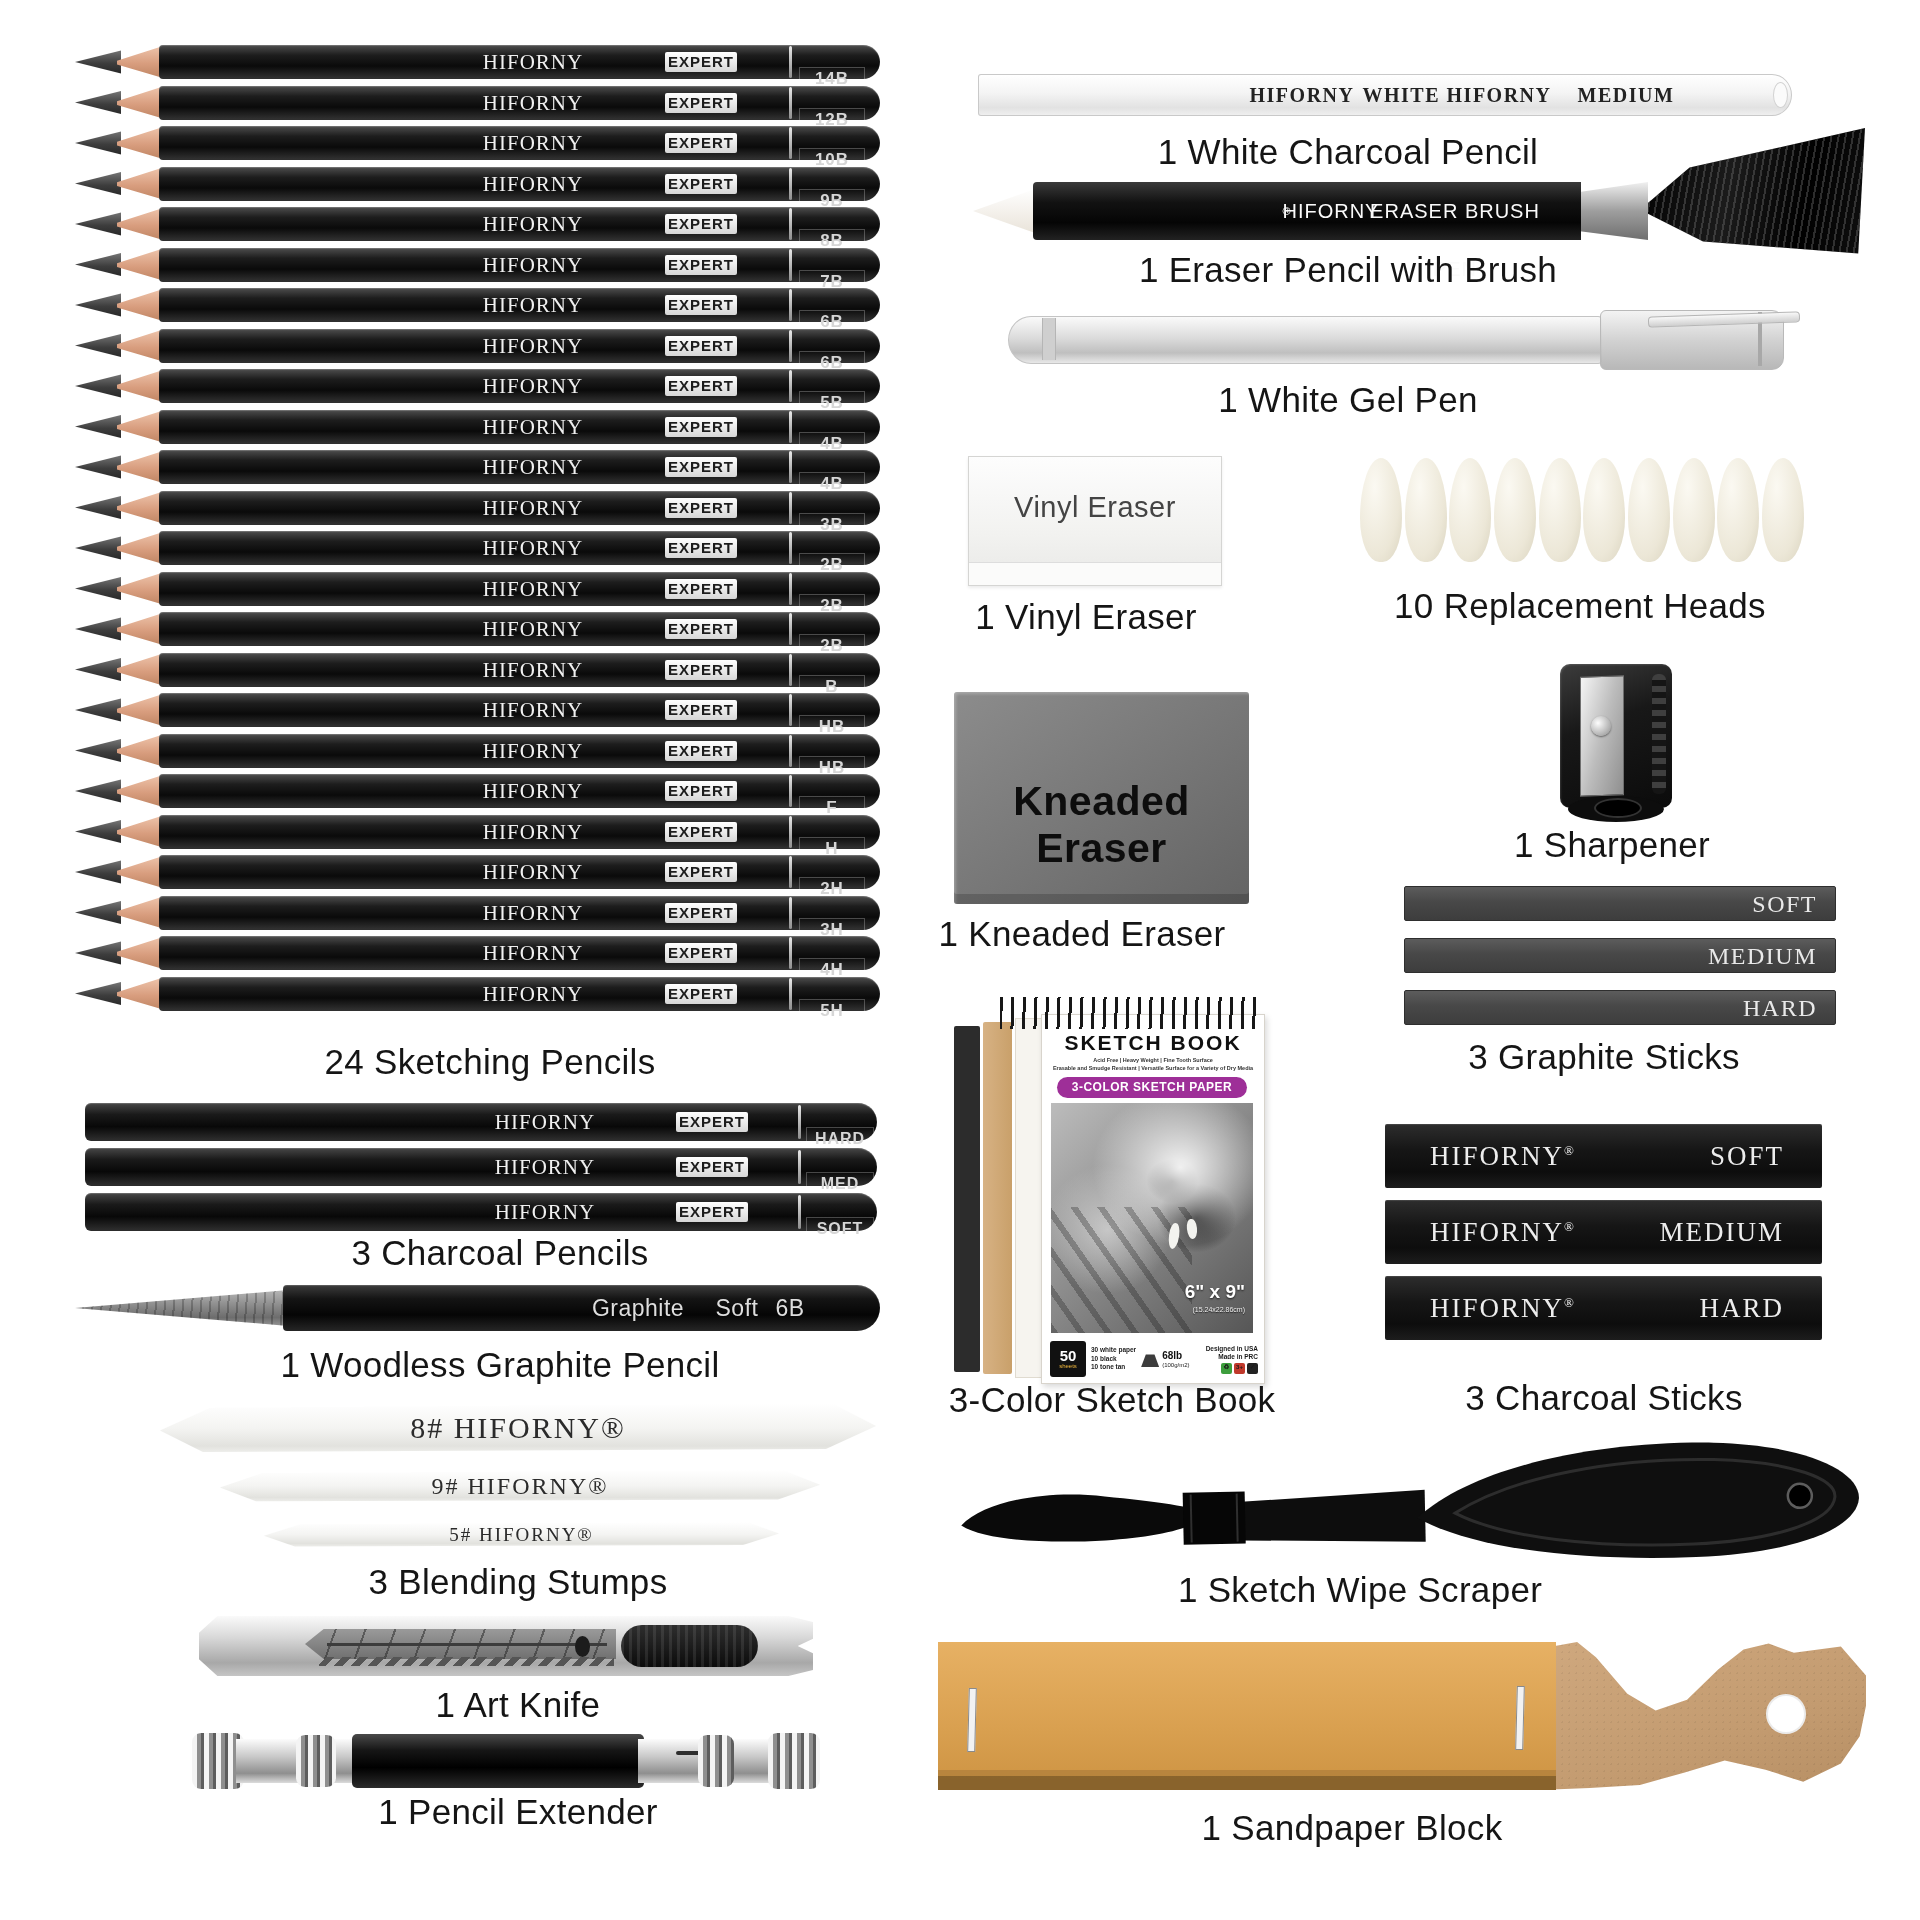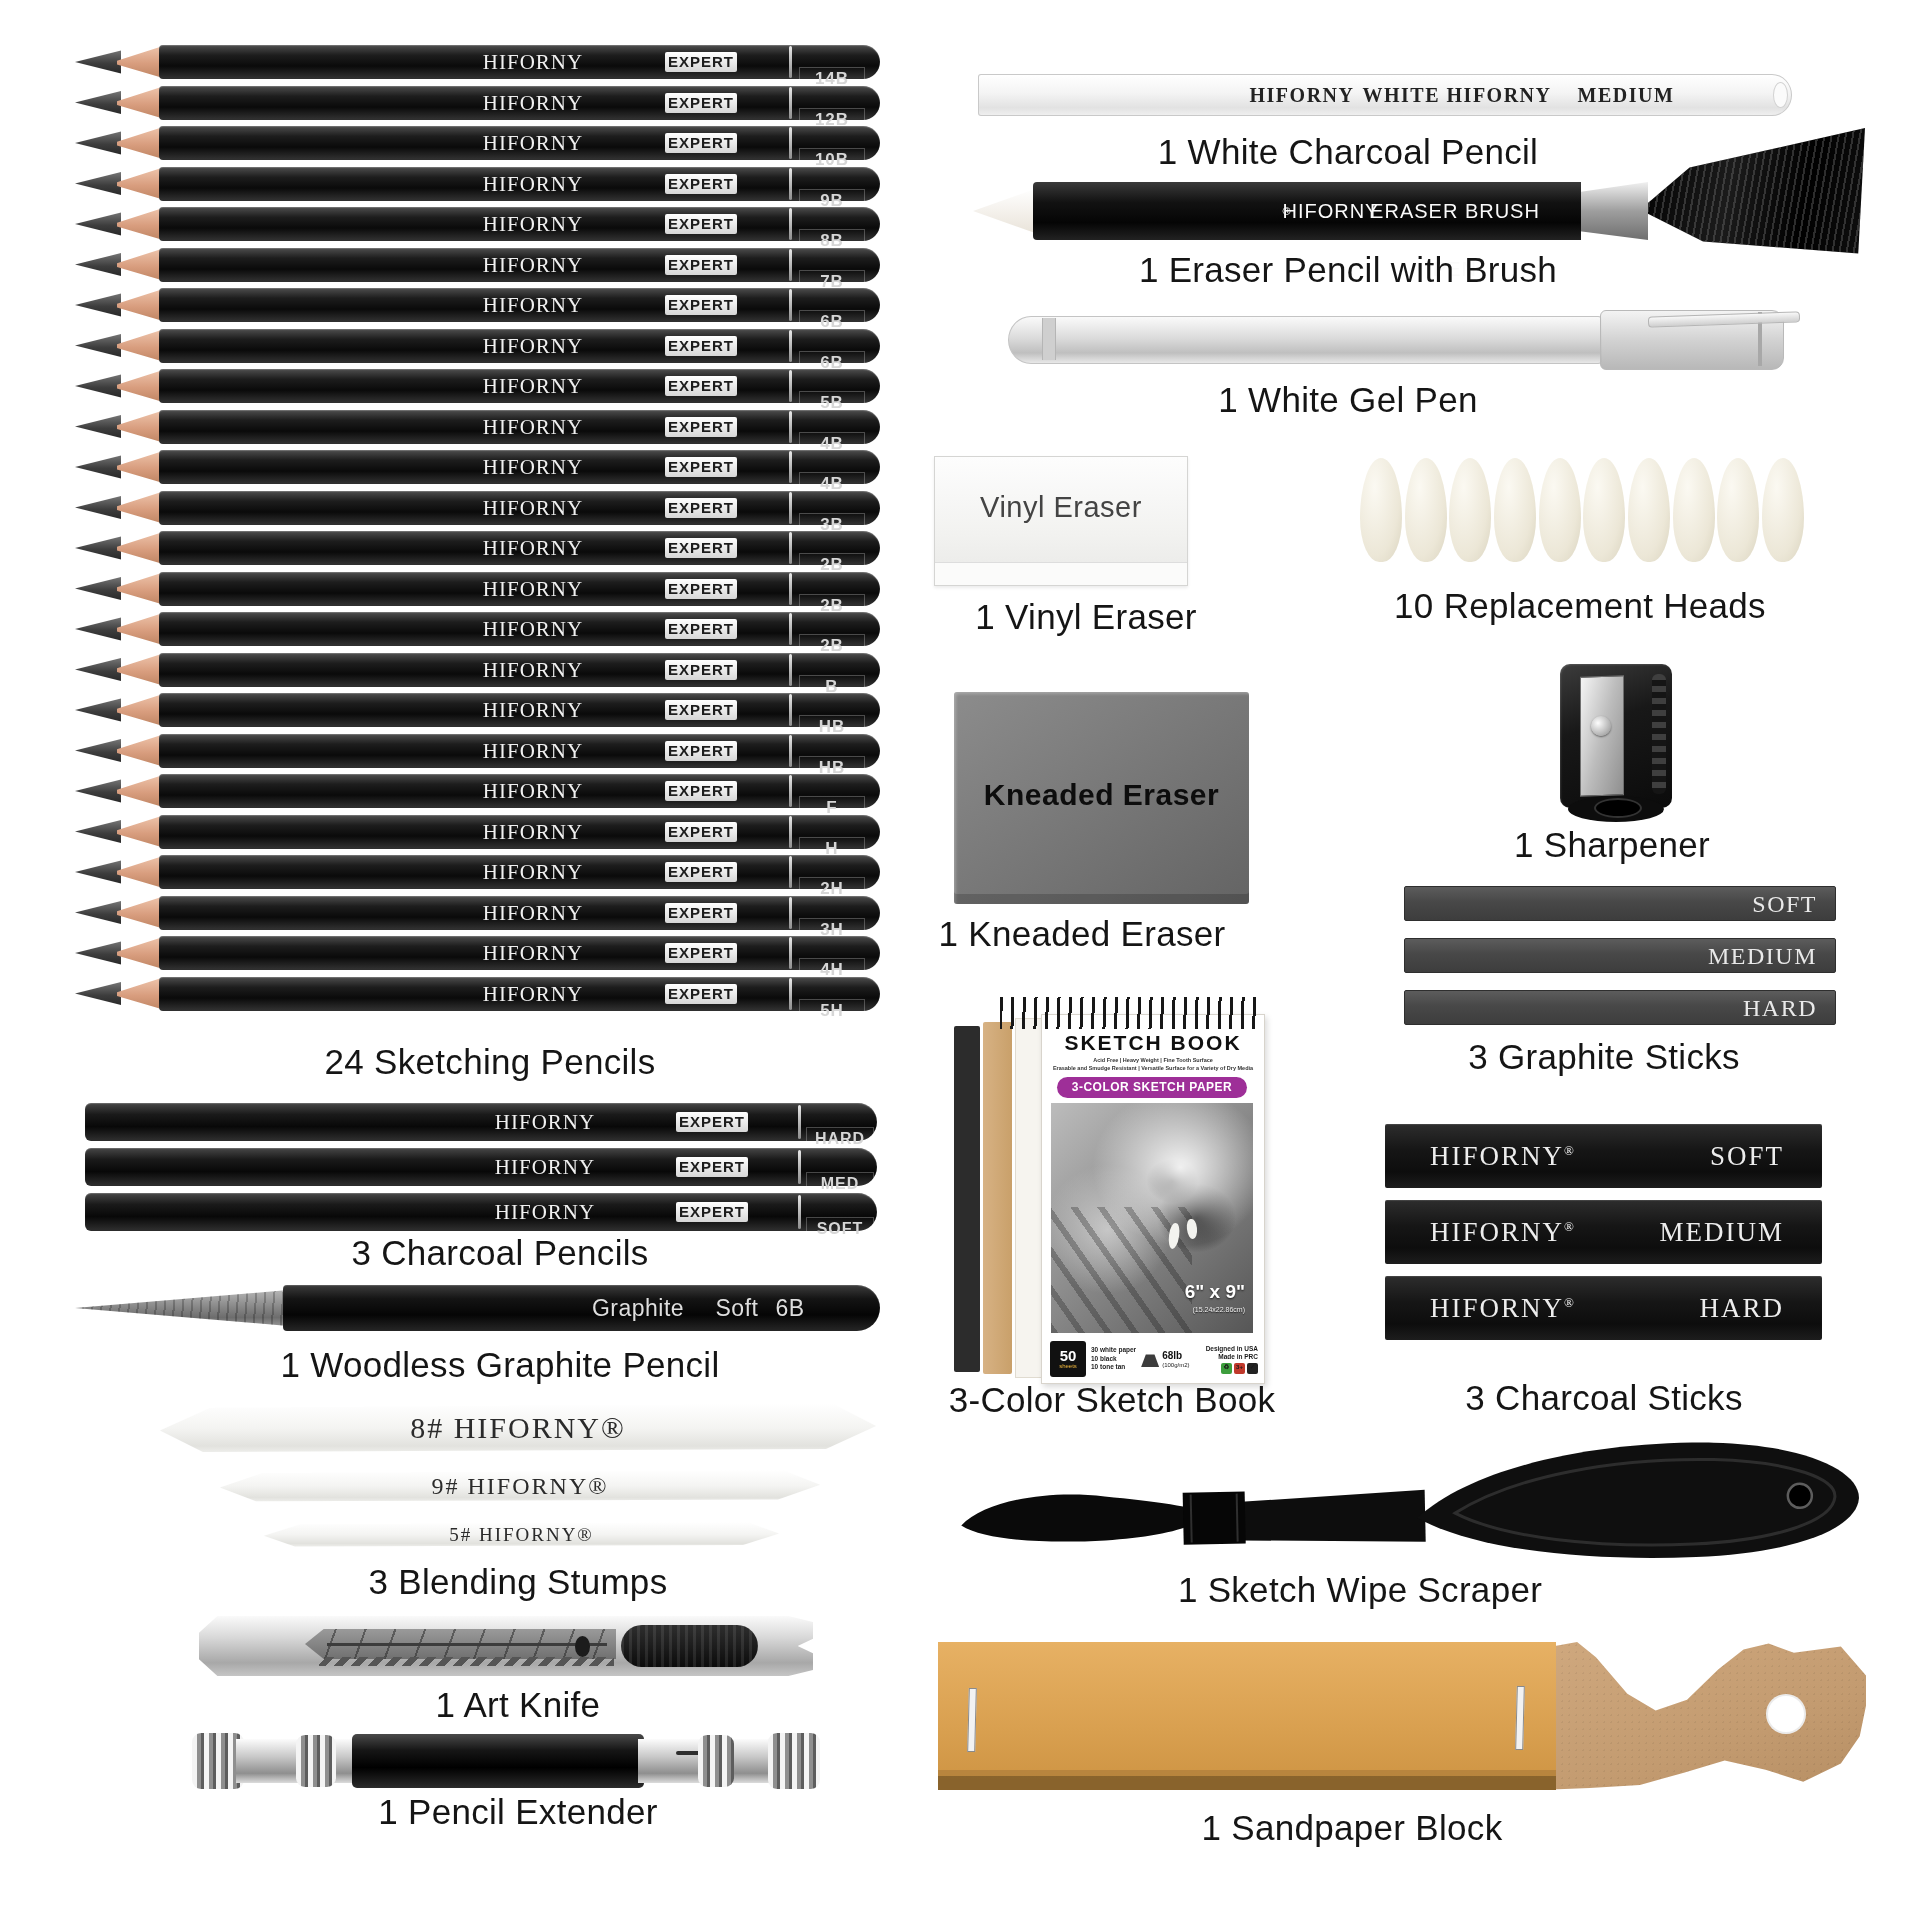--- a/index.html
+++ b/index.html
@@ -121,35 +121,35 @@
             background:linear-gradient(180deg,#fafafa,#dcdcdc 45%,#bfbfbf 78%,#e8e8e8);
             border:1px solid #c4c4c4;border-radius:23px 4px 4px 23px / 50% 4px 4px 50%;}
   .gel-collar{position:absolute;left:1042px;top:318px;width:12px;height:42px;background:#cfcfcf;border-left:1px solid #b5b5b5;border-right:1px solid #b5b5b5;}
   .gel-cap{position:absolute;left:1600px;top:310px;width:182px;height:58px;
            background:linear-gradient(180deg,rgba(243,243,243,.96),rgba(205,205,205,.92) 52%,rgba(176,176,176,.9));
            border:1px solid #b9b9b9;border-radius:6px 12px 12px 6px;}
   .gel-capring{position:absolute;left:1758px;top:312px;width:4px;height:54px;background:#a8a8a8;}
   .gel-clip{position:absolute;left:1648px;top:314px;width:150px;height:9px;border:1px solid #b5b5b5;
             background:linear-gradient(180deg,#f8f8f8,#cfcfcf);border-radius:4px;transform:rotate(-2deg);}
 
-  .vinyl{position:absolute;left:934px;top:456px;width:252px;height:128px;
+  .vinyl{position:absolute;left:968px;top:456px;width:252px;height:128px;
          background:linear-gradient(180deg,#fdfdfd,#f2f2f0 60%,#e8e8e6);
          border:1px solid #d5d5d3;box-shadow:0 2px 3px rgba(0,0,0,.08);}
   .vinyl-wrap{position:absolute;left:0;right:0;bottom:0;height:22px;background:#fbfbfa;border-top:1px solid #ddd;}
   .vinyl-txt{position:absolute;left:0;width:100%;top:34px;text-align:center;font-size:29px;color:#444;letter-spacing:.5px;}
 
   .heads{position:absolute;left:1360px;top:458px;width:444px;height:106px;display:flex;justify-content:space-between;}
   .head{width:42px;height:104px;border-radius:50% 50% 46% 46% / 58% 58% 42% 42%;
         background:radial-gradient(ellipse at 35% 28%,#fbf9f2,#ece7d7 65%,#d9d3be);}
 
   .kneaded{position:absolute;left:954px;top:692px;width:295px;height:212px;border-radius:3px;
            background:linear-gradient(145deg,#8c8c8c,#767676 55%,#646464);
            box-shadow:inset 0 -10px 0 rgba(0,0,0,.18), inset 2px 2px 3px rgba(255,255,255,.25);}
   .kneaded-txt{position:absolute;left:0;width:100%;top:86px;text-align:center;
-               font-size:30px;font-weight:800;color:#0d0d0d;letter-spacing:.5px;}
+               font-size:41px;font-weight:800;color:#0d0d0d;letter-spacing:.5px;}
 
   .sharp{position:absolute;left:1560px;top:664px;width:112px;height:158px;}
   .sharp-body{position:absolute;left:0;right:0;top:0;bottom:14px;border-radius:10px;
               background:linear-gradient(160deg,#3c3c3c,#181818 40%,#0b0b0b);
               box-shadow:inset 1px 1px 2px rgba(255,255,255,.15);}
   .sharp-grip{position:absolute;right:6px;top:10px;bottom:28px;width:14px;border-radius:6px;
               background:repeating-linear-gradient(180deg,#3f3f3f 0 6px,#151515 6px 12px);}
   .sharp-blade{position:absolute;left:20px;top:12px;width:42px;height:118px;border:1px solid #6f6f6f;
                background:linear-gradient(105deg,#f5f5f5,#bcbcbc 50%,#8f8f8f);transform:skewY(-2deg);}
   .sharp-screw{position:absolute;left:31px;top:52px;width:20px;height:20px;border-radius:50%;

